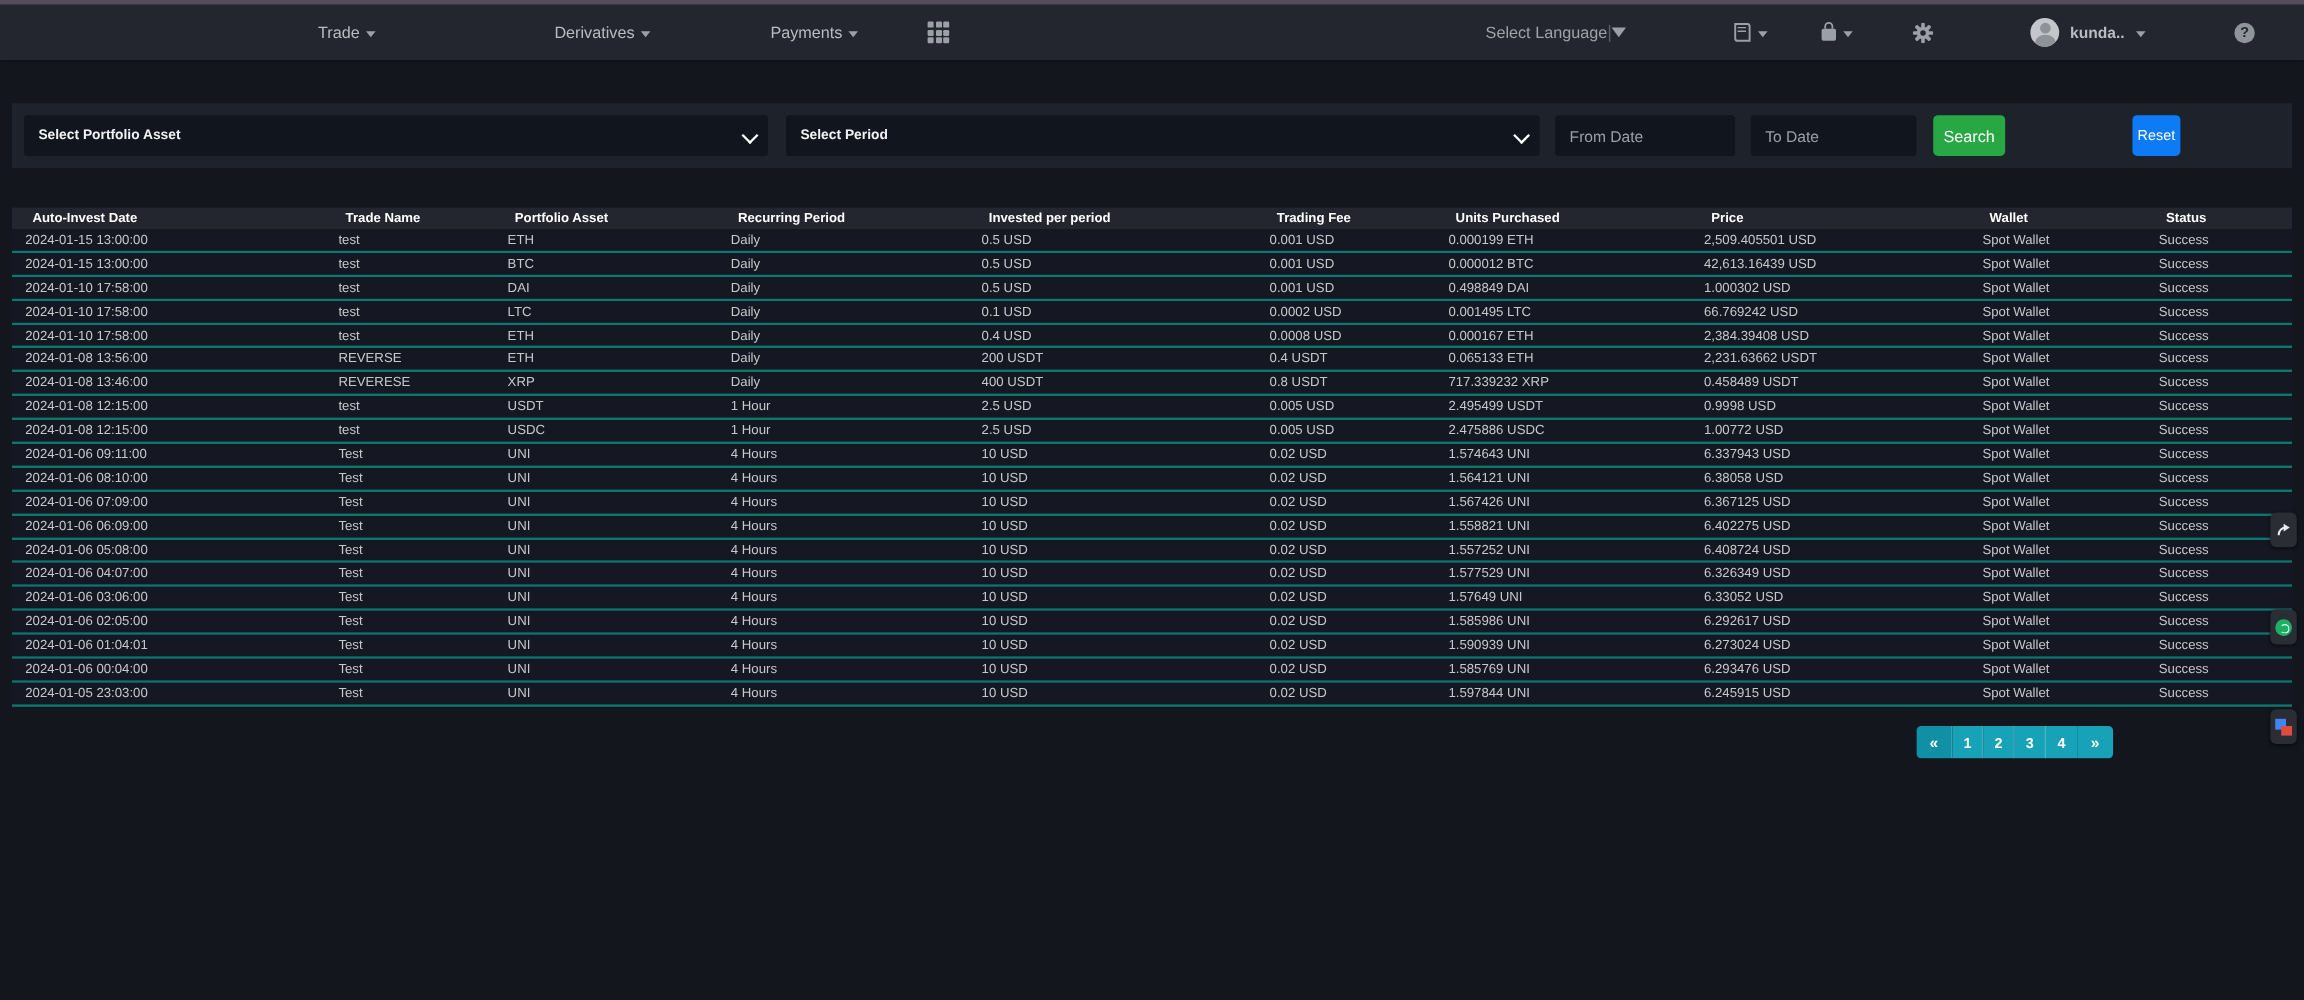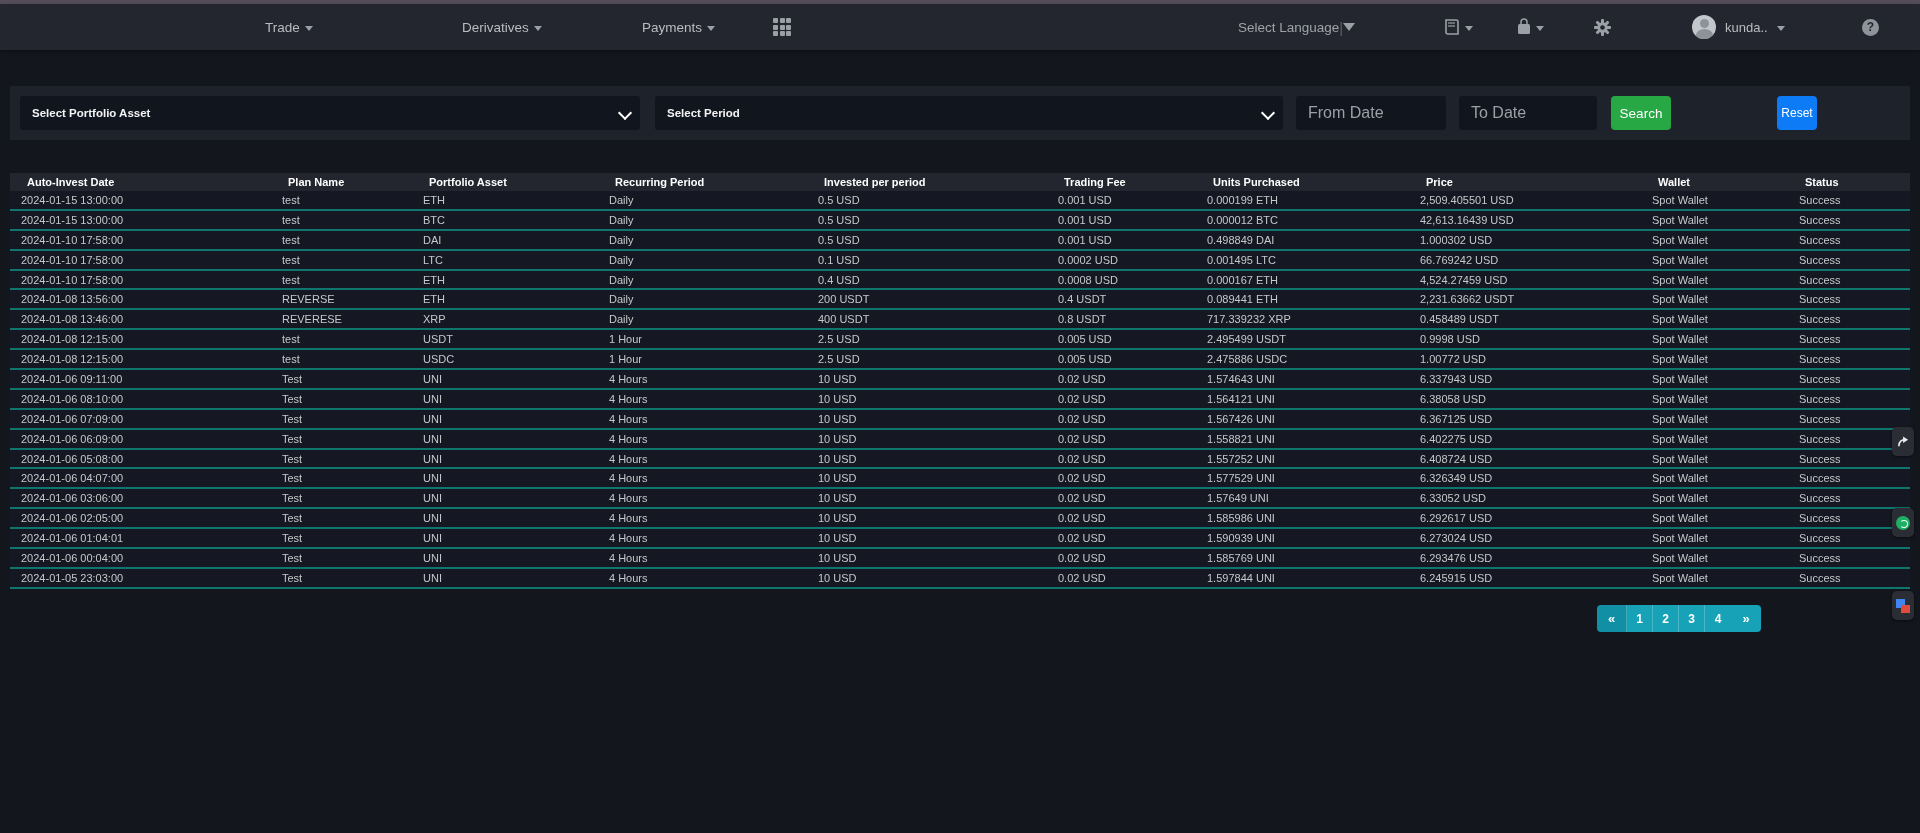--- a/index.html
+++ b/index.html
@@ -25,28 +25,28 @@
               color:#9fa3a8; font-size:13.5px; cursor:pointer; }
   .lang-sep { color:#5a5e66; font-size:15px; }
   .lang-tri { width:0; height:0; border-left:6px solid transparent; border-right:6px solid transparent;
               border-top:8px solid #9aa0a6; }
   .nav-ico { position:absolute; top:0; height:46px; display:flex; align-items:center; gap:4px; cursor:pointer; }
   .help-circle { width:17px; height:17px; border-radius:50%; background:#8f949b; color:#23262e;
                  font-size:12px; font-weight:bold; display:flex; align-items:center; justify-content:center; }
   .avatar { width:24px; height:24px; border-radius:50%; background:#c3c7cc; position:relative; overflow:hidden; }
   .avatar::before { content:""; position:absolute; top:4px; left:7.5px; width:9px; height:9px; border-radius:50%; background:#8e939a; }
   .avatar::after  { content:""; position:absolute; top:14px; left:3.5px; width:17px; height:12px; border-radius:50% 50% 0 0; background:#8e939a; }
-  .user-name { color:#b9bcc1; font-size:13px; }
+  .user-name { color:#b9bcc1; font-size:13px;font-weight:bold; }
 
   
   .filter-panel { position:absolute; top:86px; left:10px; width:1900px; height:54px; background:#1e222b; }
   .f-field { position:absolute; top:10px; height:34px; background:#11151e; border-radius:3px;
              display:flex; align-items:center; padding:0 12px; cursor:pointer; }
   .f-select-label { color:#f2f3f5; font-size:11.5px; font-weight:bold; }
-  .f-date-label { color:#9aa0a6; font-size:16px; }
+  .f-date-label { color:#9aa0a6; font-size:13px; }
   .f-chevron { position:absolute; right:10px; top:10px; width:10px; height:10px; }
   .f-chevron::before { content:""; position:absolute; left:0; top:2px; width:8px; height:8px;
                        border-right:2.2px solid #fff; border-bottom:2.2px solid #fff; transform:rotate(45deg); }
   .btn { position:absolute; top:10px; height:34px; border:none; border-radius:4px; color:#fff;
          font-size:13.5px; font-family:"Liberation Sans",sans-serif; cursor:pointer; }
 
   
   .inv-table { position:absolute; top:173px; left:10px; width:1900px; }
   .t-head, .t-row { display:grid;
      grid-template-columns:261px 141px 186px 209px 240px 149px 213px 232px 147px 1fr;
@@ -172,21 +172,21 @@
     <span class="f-date-label">To Date</span>
   </div>
   <button class="btn" style="left:1601px; width:60px; background:#28a745;">Search</button>
   <button class="btn" style="left:1767px; width:40px; background:#0d7bf5; font-size:12px;">Reset</button>
 </section>
 
 <section class="inv-table">
   <div class="t-head">
 
   <div>Auto-Invest Date</div>
-      <div>Plan Name</div>
+      <div>Trade Name</div>
       <div>Portfolio Asset</div>
       <div>Recurring Period</div>
       <div>Invested per period</div>
       <div>Trading Fee</div>
       <div>Units Purchased</div>
       <div>Price</div>
       <div>Wallet</div>
       <div>Status</div>
     </div>
   <div>
@@ -244,33 +244,33 @@
       </div>
 
       <div class="t-row">
         <div>2024-01-10 17:58:00</div>
         <div>test</div>
         <div>ETH</div>
         <div>Daily</div>
         <div>0.4 USD</div>
         <div>0.0008 USD</div>
         <div>0.000167 ETH</div>
-        <div>4,524.27459 USD</div>
+        <div>2,384.39408 USD</div>
         <div>Spot Wallet</div>
         <div>Success</div>
       </div>
 
       <div class="t-row">
         <div>2024-01-08 13:56:00</div>
         <div>REVERSE</div>
         <div>ETH</div>
         <div>Daily</div>
         <div>200 USDT</div>
         <div>0.4 USDT</div>
-        <div>0.089441 ETH</div>
+        <div>0.065133 ETH</div>
         <div>2,231.63662 USDT</div>
         <div>Spot Wallet</div>
         <div>Success</div>
       </div>
 
       <div class="t-row">
         <div>2024-01-08 13:46:00</div>
         <div>REVERESE</div>
         <div>XRP</div>
         <div>Daily</div>

